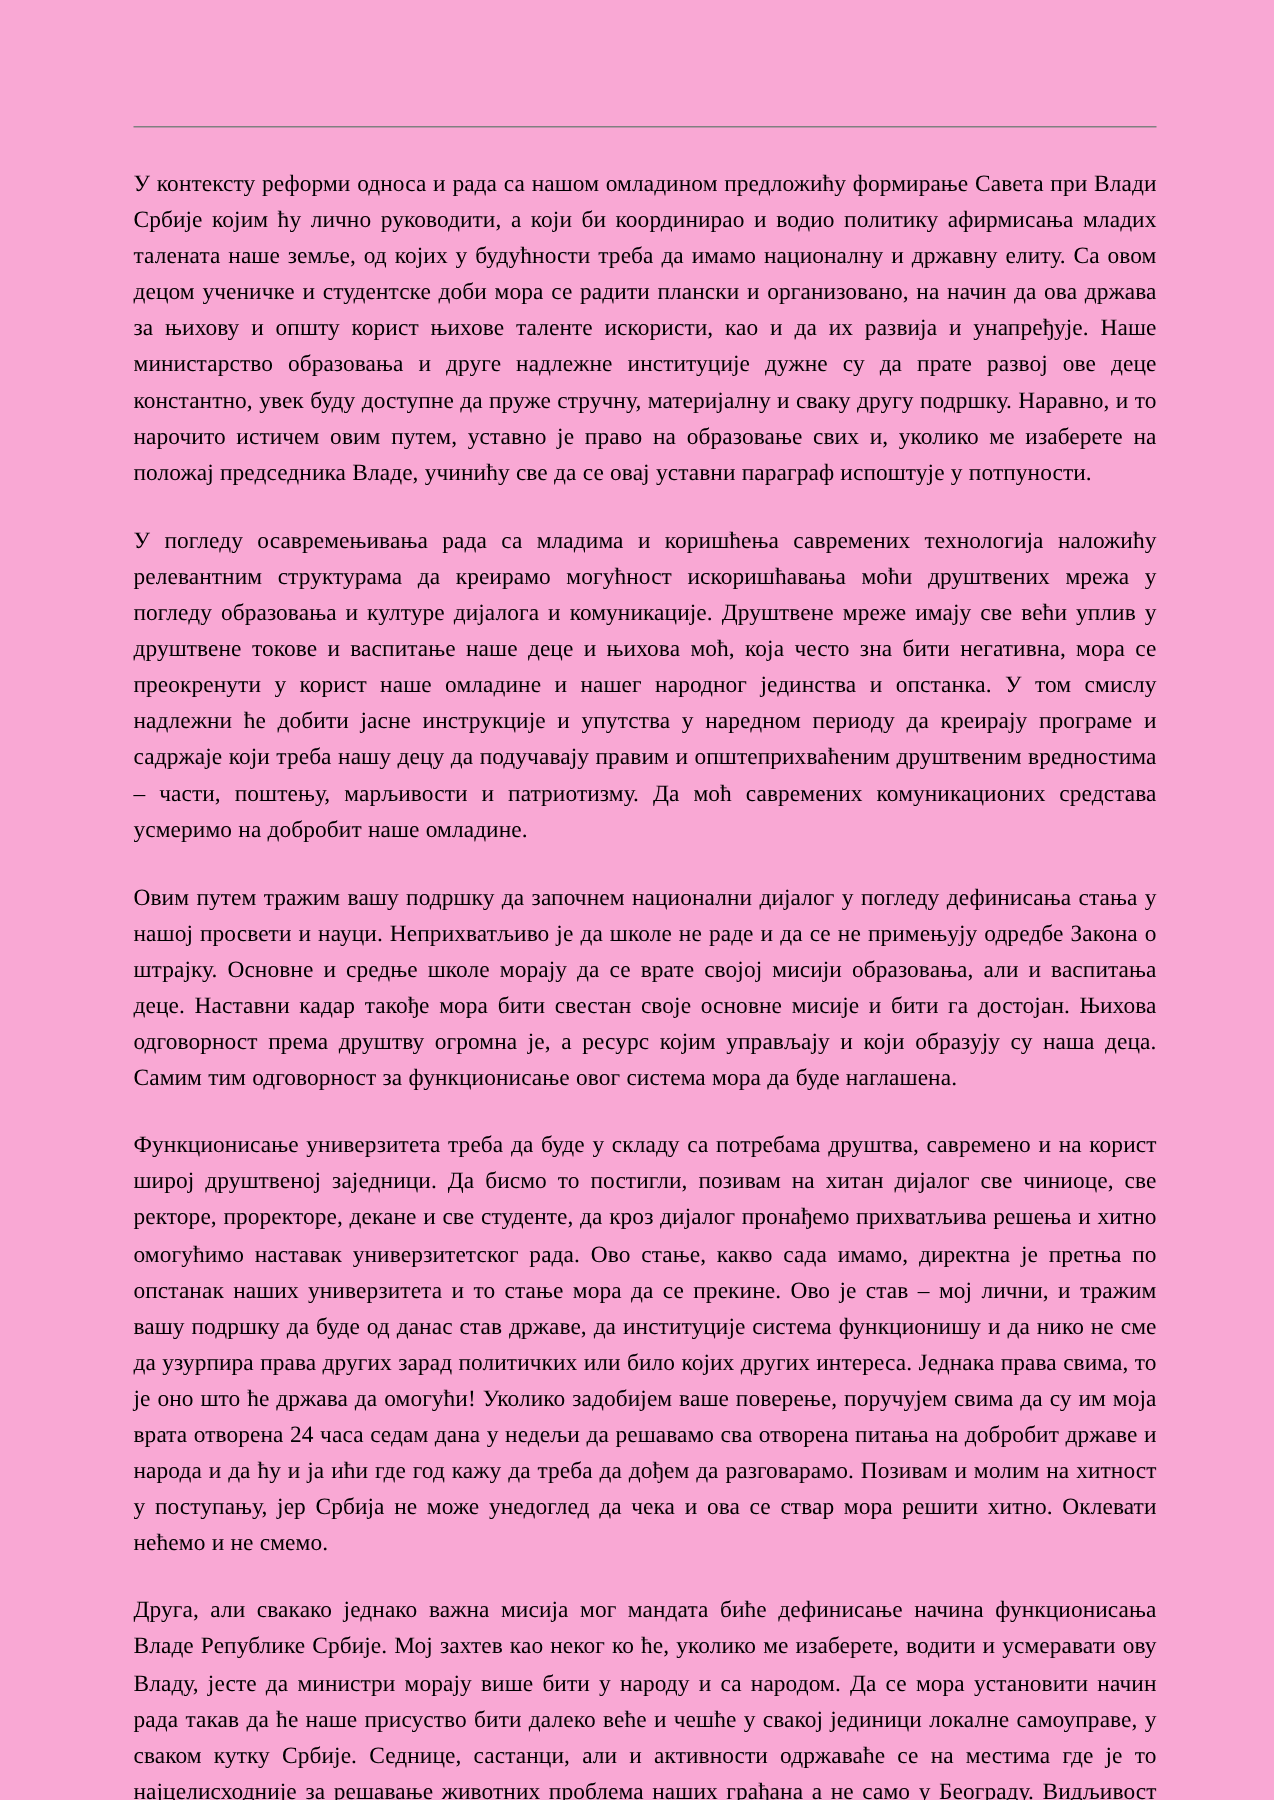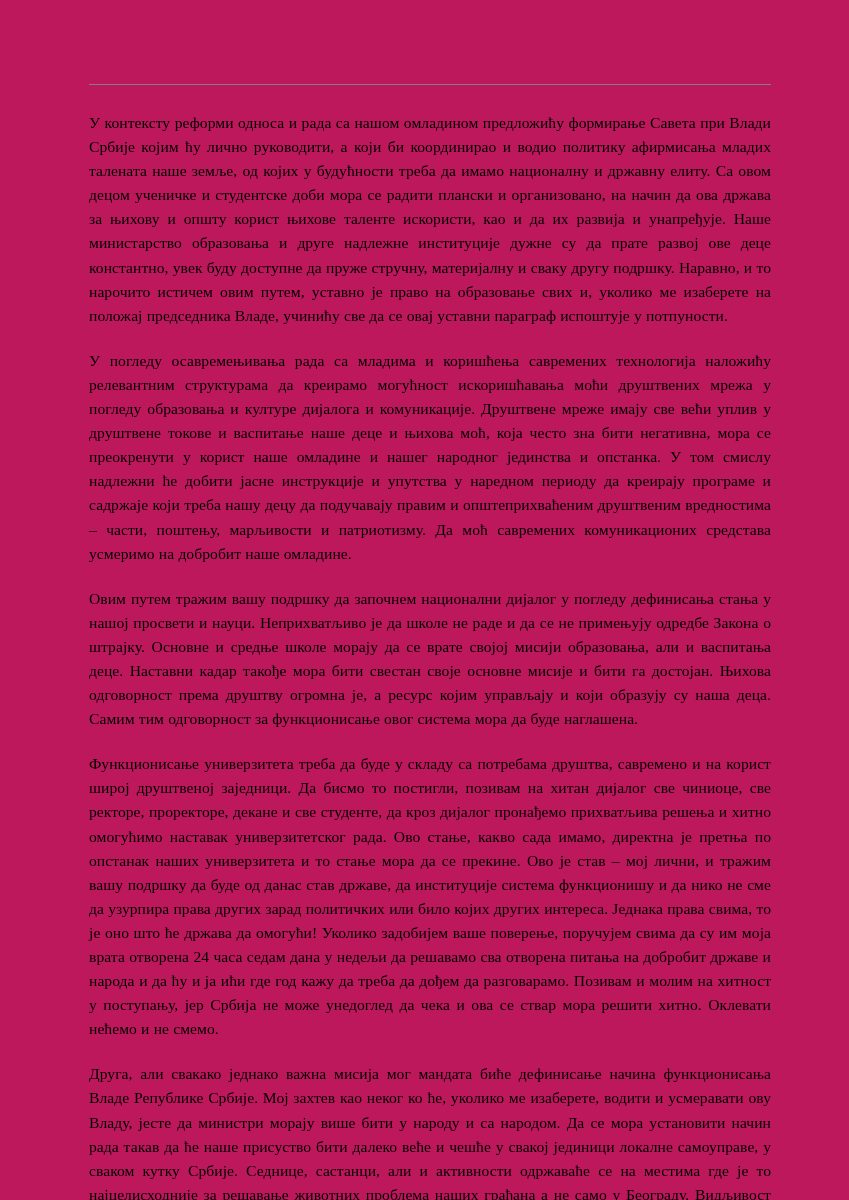--- a/index.html
+++ b/index.html
@@ -10,21 +10,21 @@
   }
   body {
     font-family: "Liberation Serif", "DejaVu Serif", serif;
     color: #000000;
   }
   .page {
     position: relative;
     width: 849px;
     height: 1200px;
     margin: 0 auto;
-    background: #be185d;
+    background: #f9a8d4;
     box-sizing: border-box;
     overflow: hidden;
   }
   .header-zone {
     position: absolute;
     top: 0;
     left: 0;
     width: 849px;
     height: 92px;
   }

